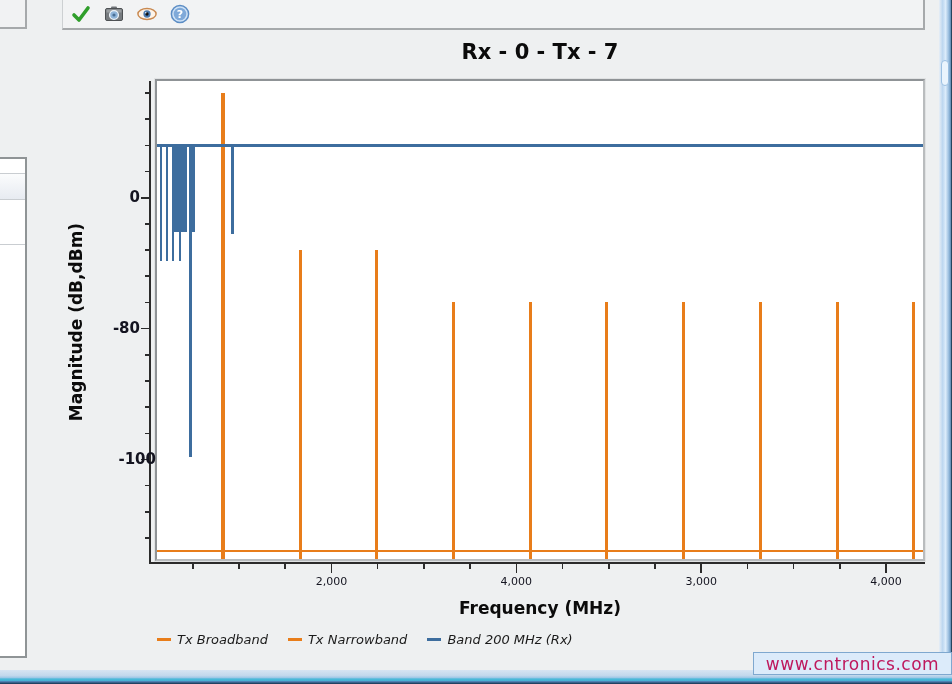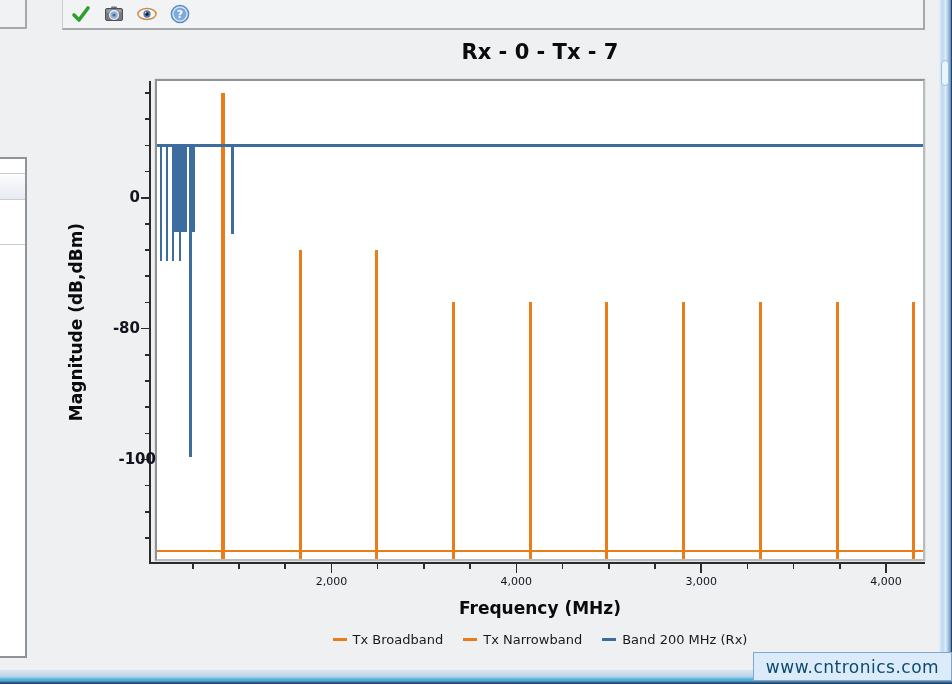--- a/index.html
+++ b/index.html
@@ -19,42 +19,42 @@
   .lp-line{position:absolute;left:0;width:100%;height:1px;background:#c9cdd1;}
   .lp-grad{position:absolute;left:0;top:15px;width:100%;height:25px;
     background:linear-gradient(180deg,#fbfcfd,#e7ebf1);}
   .right-strip{position:absolute;left:939px;top:0;width:13px;height:684px;
     background:linear-gradient(90deg,#e7eef6 0%,#bdd7f0 30%,#dcecfb 55%,#8fb6da 85%,#5d87ad 100%);
     border-right:1px solid #24455f;}
   .right-thumb{position:absolute;left:941px;top:60px;width:8px;height:26px;border-radius:4px;
     background:#eaf4fd;border:1px solid #9cc0e2;}
   .bottom-strip{position:absolute;left:0;top:670px;width:952px;height:14px;
     background:linear-gradient(180deg,#d7e4f2 0%,#c2d8ec 40%,#9ec7e6 55%,#49b8d8 64%,#49b8d8 74%,#4f82b4 82%,#16314d 100%);}
-  .watermark{position:absolute;left:753px;top:652px;width:199px;height:29px;
+  .watermark{position:absolute;left:753px;top:652px;width:199px;height:23px;
     background:#dcebfa;border:1px solid #7fa8cf;display:flex;align-items:center;justify-content:center;
-    font-size:17px;color:#0c4a6e;letter-spacing:.5px;}
+    font-size:17px;color:#be185d;letter-spacing:.5px;}
   
   .chart-title{position:absolute;left:157px;top:40px;width:766px;text-align:center;
     font-size:21px;font-weight:700;color:#0b0b0b;}
   .plot-frame{position:absolute;left:155px;top:79px;width:770px;height:482px;background:#ffffff;
     border:2px solid;border-color:#8f9396 #b9bcbe #b9bcbe #8f9396;box-shadow:0 0 0 1px #e0e2e3;}
   .plot-area{position:absolute;inset:0;overflow:hidden;}
   .y-spine{position:absolute;left:149px;top:81px;width:2px;height:482px;background:#2b2b2b;}
   .x-spine{position:absolute;left:149px;top:562px;width:776px;height:2px;background:#2b2b2b;}
   .xtick,.ytick,.spike,.hline,.block{position:absolute;}
   .xtick{top:564px;width:1.6px;background:#2b2b2b;}
   .ytick{height:1.6px;background:#2b2b2b;}
   .xlab{position:absolute;top:575px;width:80px;text-align:center;font-size:11px;font-weight:400;color:#141420;}
   .ylab{position:absolute;width:44px;text-align:right;font-size:15px;font-weight:700;color:#141420;}
   .x-axis-title{position:absolute;left:157px;top:598px;width:766px;text-align:center;
     font-size:17px;font-weight:700;color:#0b0b0b;}
   .y-axis-title{position:absolute;left:-72px;top:310px;width:300px;height:24px;text-align:center;
     font-size:17px;font-weight:700;color:#0b0b0b;transform:rotate(-90deg);}
-  .legend{position:absolute;left:157px;top:632px;width:766px;display:flex;justify-content:center;
-    gap:20px;align-items:center;}
+  .legend{position:absolute;left:157px;top:632px;width:766px;display:flex;justify-content:flex-start;
+    gap:20px;align-items:center;font-style:italic;}
   .legend-item{display:flex;align-items:center;gap:6px;font-size:13px;color:#1a1a1a;}
   .legend-dash{width:14px;height:3px;display:inline-block;}
 </style>
 </head>
 <body>
 
 <div class="stage">
 
   <div class="toolbar-stub"></div>
 

